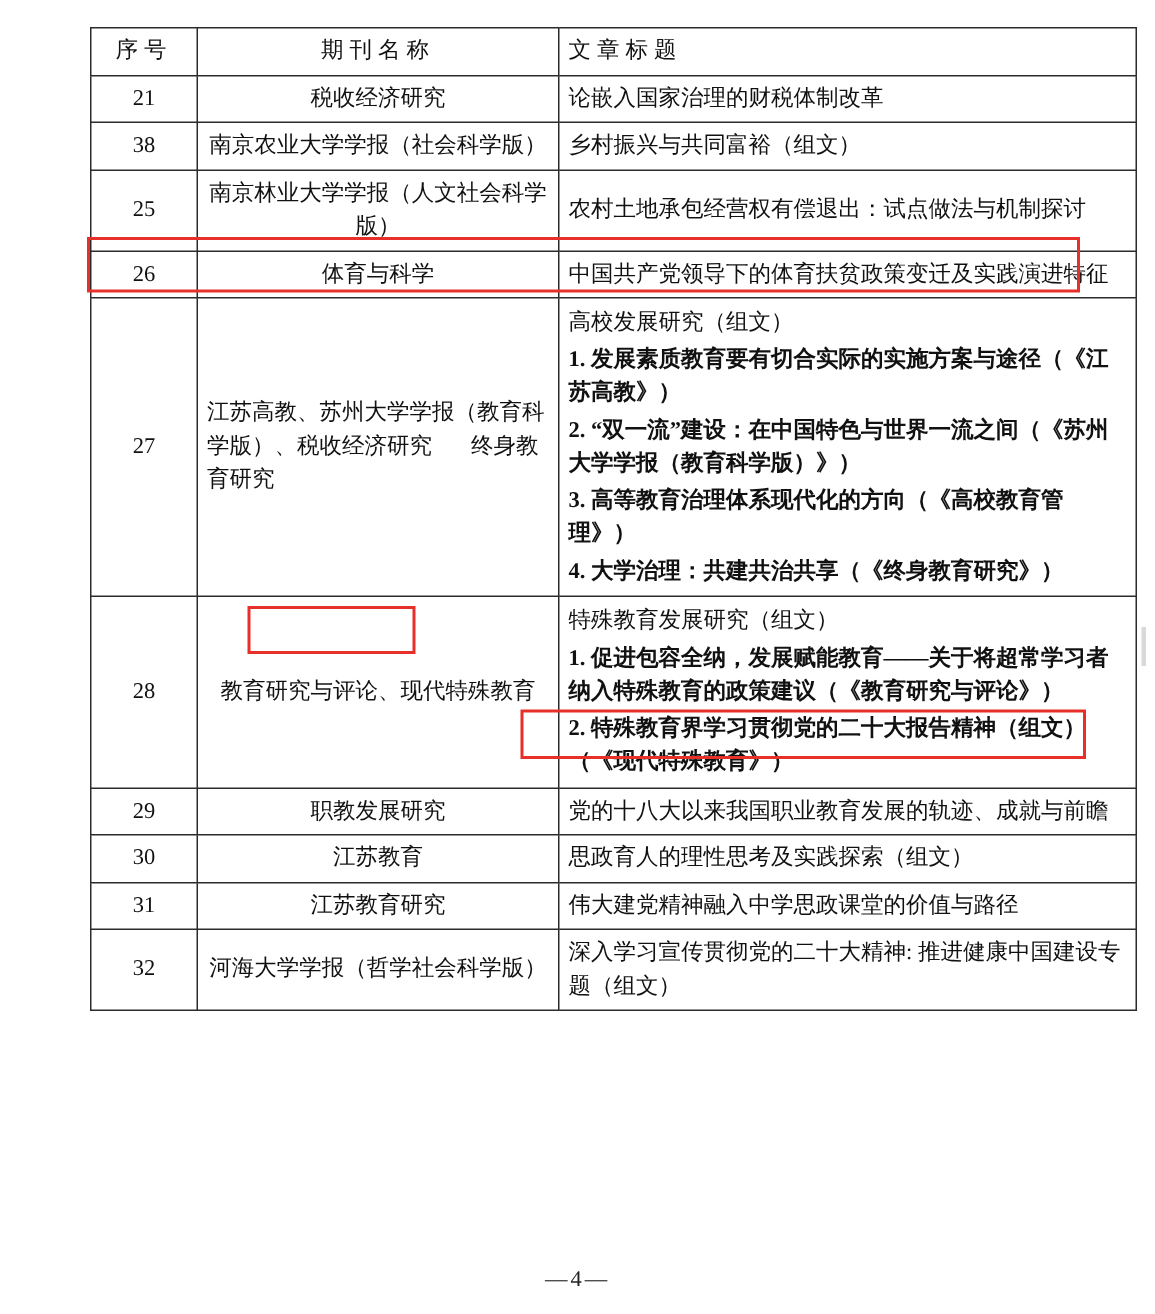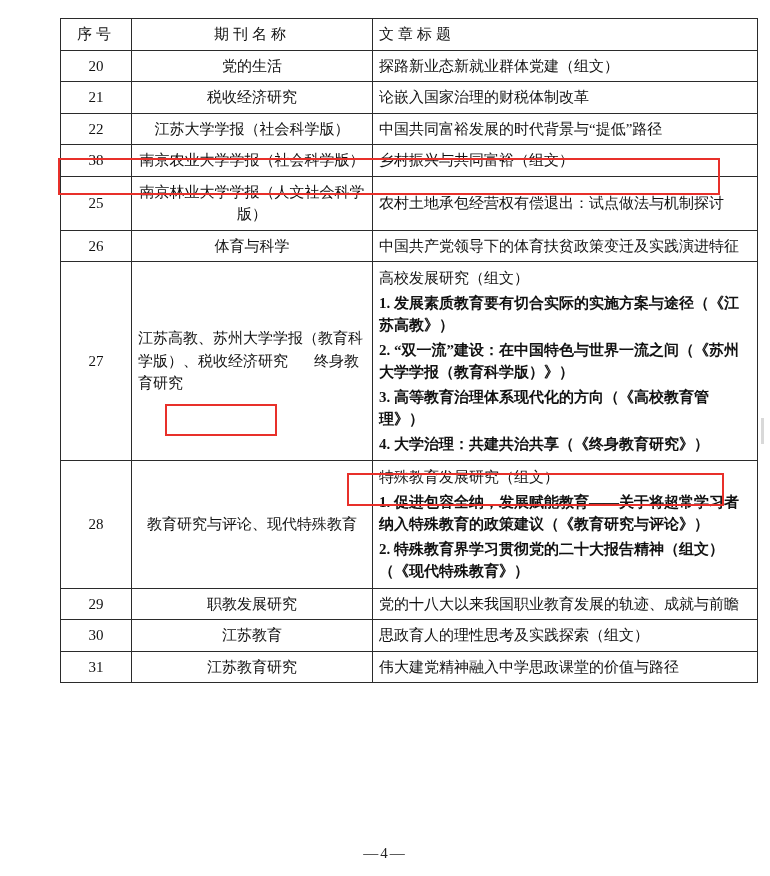--- a/index.html
+++ b/index.html
@@ -100,37 +100,27 @@
     <thead>
       <tr>
         <td class="col-no">序号</td>
         <td class="col-name">期刊名称</td>
         <td class="col-title">文章标题</td>
       </tr>
     </thead>
     <tbody>
 
 
-      <tr>
-        <td class="col-no cell-center">20</td>
-        <td class="col-name cell-center">党的生活</td>
-        <td class="col-title cell-left">探路新业态新就业群体党建（组文）</td>
-      </tr>
 
       <tr>
         <td class="col-no cell-center">21</td>
         <td class="col-name cell-center">税收经济研究</td>
         <td class="col-title cell-left">论嵌入国家治理的财税体制改革</td>
       </tr>
 
-      <tr>
-        <td class="col-no cell-center">22</td>
-        <td class="col-name cell-center">江苏大学学报（社会科学版）</td>
-        <td class="col-title cell-left">中国共同富裕发展的时代背景与“提低”路径</td>
-      </tr>
 
 
       <tr>
         <td class="col-no cell-center">38</td>
         <td class="col-name cell-center">南京农业大学学报（社会科学版）</td>
         <td class="col-title cell-left">乡村振兴与共同富裕（组文）</td>
       </tr>
 
       <tr>
         <td class="col-no cell-center">25</td>
@@ -183,20 +173,25 @@
         <td class="col-name cell-center">江苏教育</td>
         <td class="col-title cell-left">思政育人的理性思考及实践探索（组文）</td>
       </tr>
 
       <tr>
         <td class="col-no cell-center">31</td>
         <td class="col-name cell-center">江苏教育研究</td>
         <td class="col-title cell-left">伟大建党精神融入中学思政课堂的价值与路径</td>
       </tr>
 
+      <tr>
+        <td class="col-no cell-center tall">32</td>
+        <td class="col-name cell-center tall">河海大学学报（哲学社会科学版）</td>
+        <td class="col-title cell-justify tall">深入学习宣传贯彻党的二十大精神: 推进健康中国建设专题（组文）</td>
+      </tr>
 
     </tbody>
   </table>
 
   <div class="redbox" id="rb-row22"></div>
   <div class="redbox" id="rb-gjjy"></div>
   <div class="redbox" id="rb-line3"></div>
   <div class="edge-mark"></div>
 
   <div class="footer">—4—</div>

